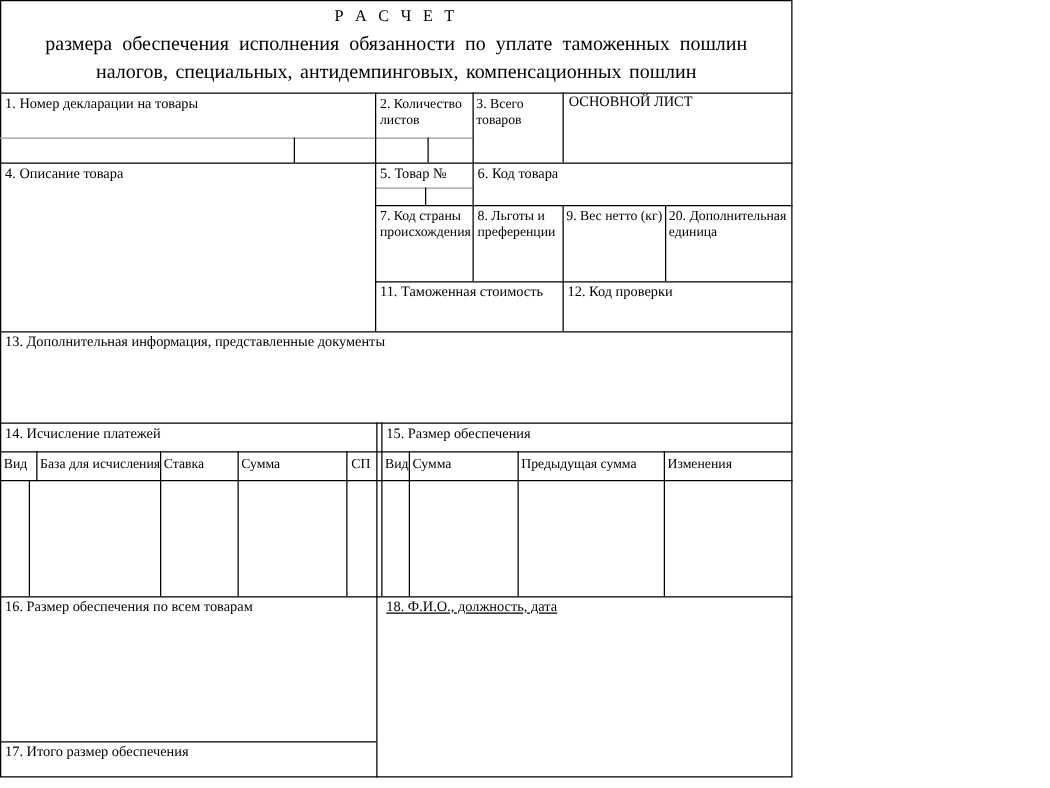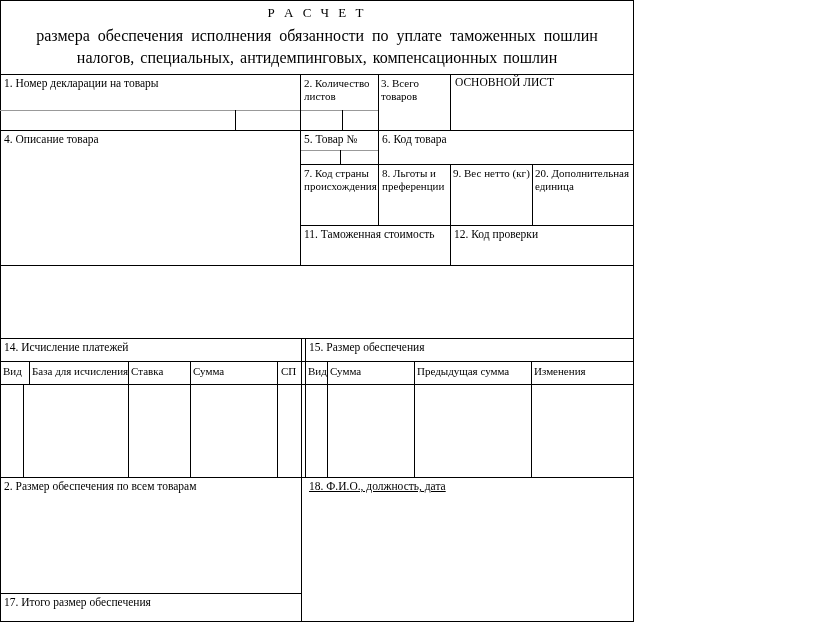--- a/index.html
+++ b/index.html
@@ -98,32 +98,33 @@
   <div class="lbl" style="left:382px;top:133px;width:200px;">6. Код товара</div>
 
   <div class="lbl small" style="left:304px;top:167px;width:74px;">7. Код страны происхождения</div>
   <div class="lbl small" style="left:382px;top:167px;width:64px;">8. Льготы и преференции</div>
   <div class="lbl small nowrap" style="left:453px;top:167px;">9. Вес нетто (кг)</div>
   <div class="lbl small" style="left:535px;top:167px;width:98px;">20. Дополнительная единица</div>
 
   <div class="lbl nowrap" style="left:304px;top:228px;">11. Таможенная стоимость</div>
   <div class="lbl nowrap" style="left:454px;top:228px;">12. Код проверки</div>
 
+  <div class="lbl" style="left:4px;top:268px;width:560px;">13. Дополнительная информация, представленные документы</div>
 
   <div class="lbl nowrap" style="left:4px;top:341px;">14. Исчисление платежей</div>
   <div class="lbl nowrap" style="left:309px;top:341px;">15. Размер обеспечения</div>
 
   <div class="lbl small nowrap" style="left:3px;top:365px;">Вид</div>
   <div class="lbl small nowrap" style="left:32px;top:365px;">База для исчисления</div>
   <div class="lbl small nowrap" style="left:131px;top:365px;">Ставка</div>
   <div class="lbl small nowrap" style="left:193px;top:365px;">Сумма</div>
   <div class="lbl small nowrap" style="left:281px;top:365px;">СП</div>
 
   <div class="lbl small nowrap" style="left:308px;top:365px;">Вид</div>
   <div class="lbl small nowrap" style="left:330px;top:365px;">Сумма</div>
   <div class="lbl small nowrap" style="left:417px;top:365px;">Предыдущая сумма</div>
   <div class="lbl small nowrap" style="left:534px;top:365px;text-align:center;">Изменения</div>
 
-  <div class="lbl" style="left:4px;top:480px;width:290px;">2. Размер обеспечения по всем товарам</div>
+  <div class="lbl" style="left:4px;top:480px;width:290px;">16. Размер обеспечения по всем товарам</div>
   <div class="lbl nowrap" style="left:4px;top:596px;">17. Итого размер обеспечения</div>
   <div class="lbl" style="left:309px;top:480px;width:310px;text-decoration:underline;">18. Ф.И.О., должность, дата</div>
 
 </div>
 
 </body></html>

